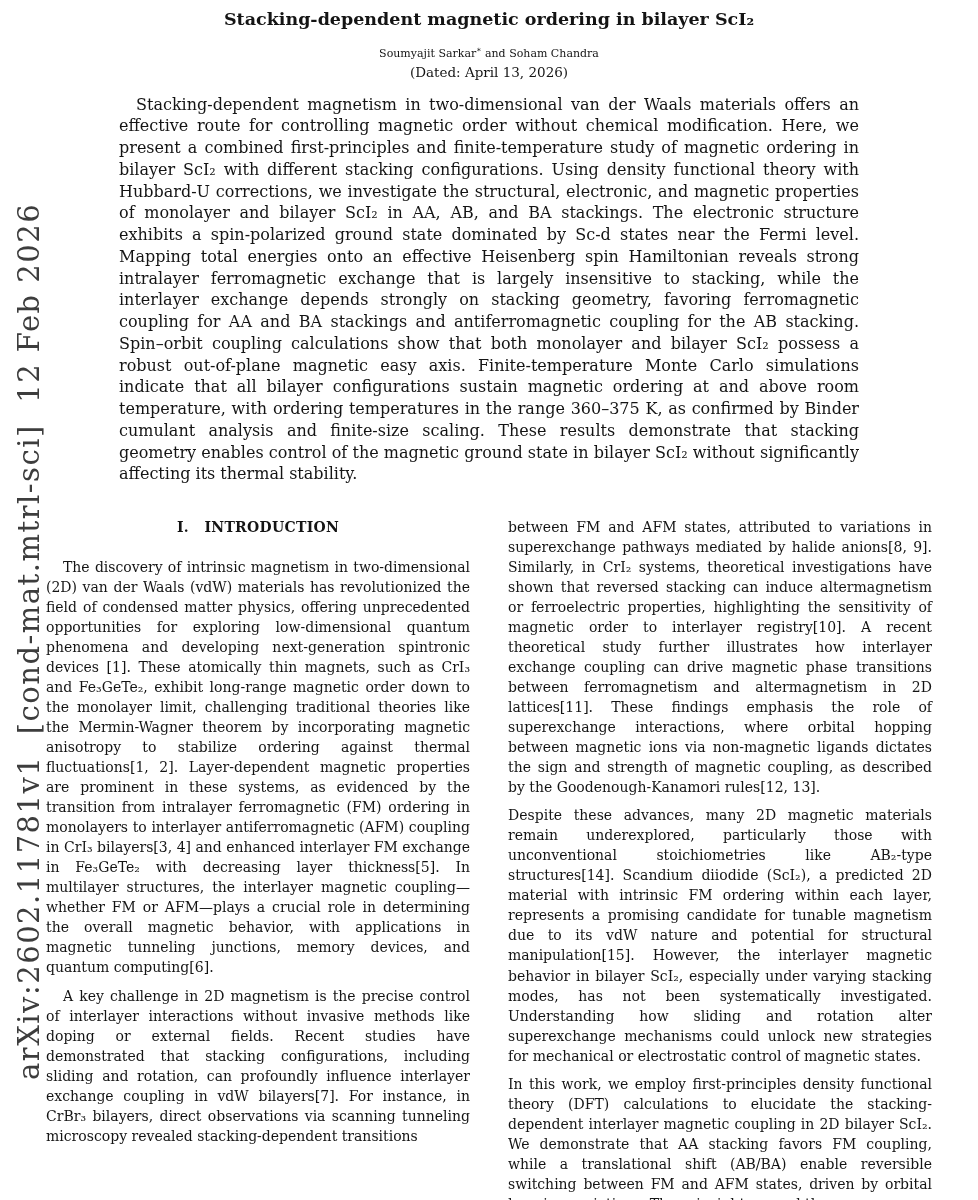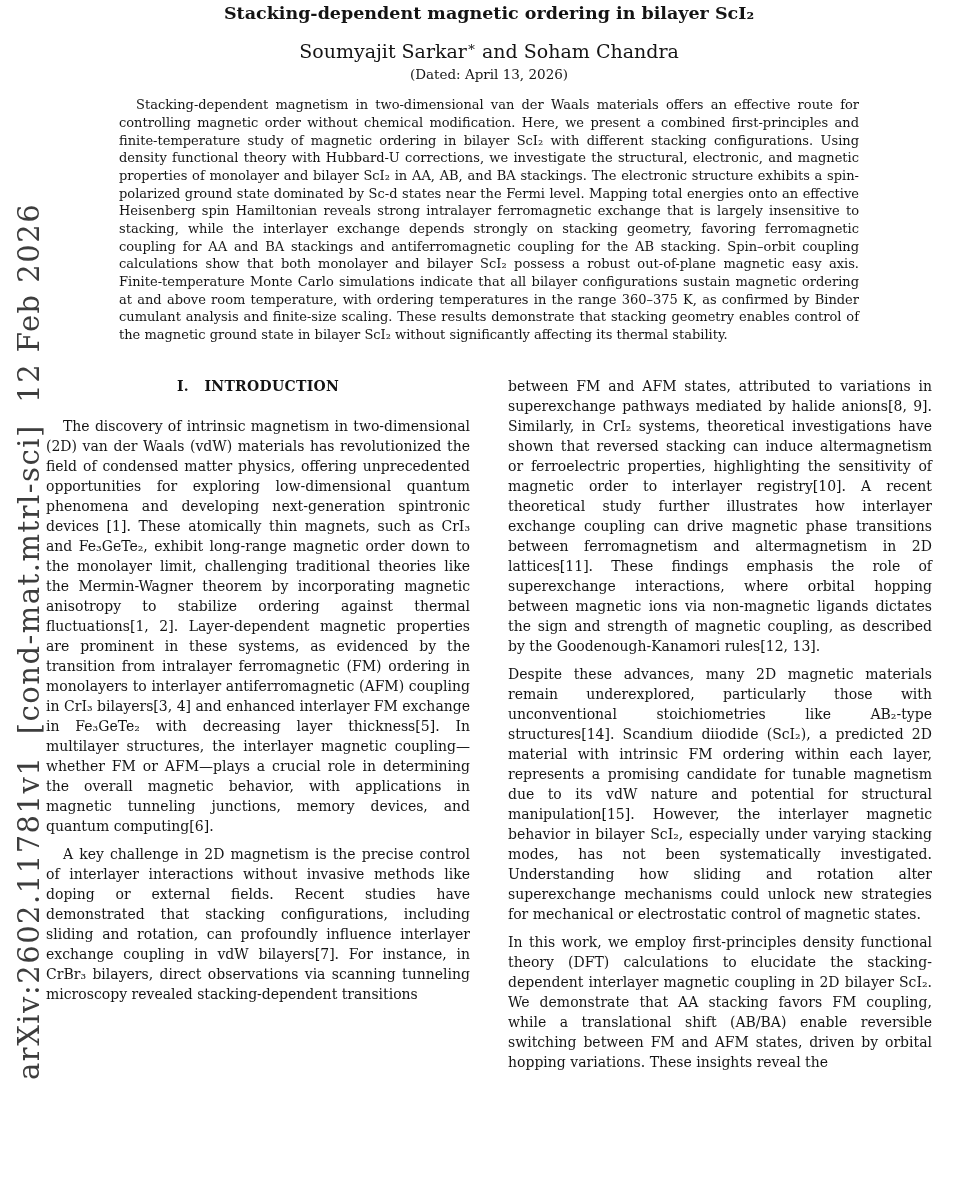--- a/index.html
+++ b/index.html
@@ -21,30 +21,30 @@
     left: 12px;
     top: 1080px;
     transform-origin: 0 0;
     transform: rotate(-90deg);
     white-space: nowrap;
     font-size: 29px;
     letter-spacing: 1.5px;
     color: #3d3d3d;
   }
 
-  .paper-header { padding-top: 3px; text-align: center; }
+  .paper-header { padding-top: 9px; text-align: center; }
   .title   { margin: 0; font-size: 17.5px; font-weight: bold; }
-  .authors { margin-top: 16px; font-size: 19px; }
+  .authors { margin-top: 16px; font-size: 11px; }
   .affiliation { margin-top: 3px; font-size: 14px; font-style: italic; }
   .dateline { margin-top: 4px; font-size: 13.5px; }
 
   .abstract {
     width: 740px;
     margin: 14px auto 0;
-    font-size: 13px;
+    font-size: 16px;
     line-height: 1.36;
     text-align: justify;
     text-indent: 17px;
   }
 
   .keywords {
     width: 740px;
     margin: 15px auto 0;
     font-size: 13px;
     line-height: 1.36;

